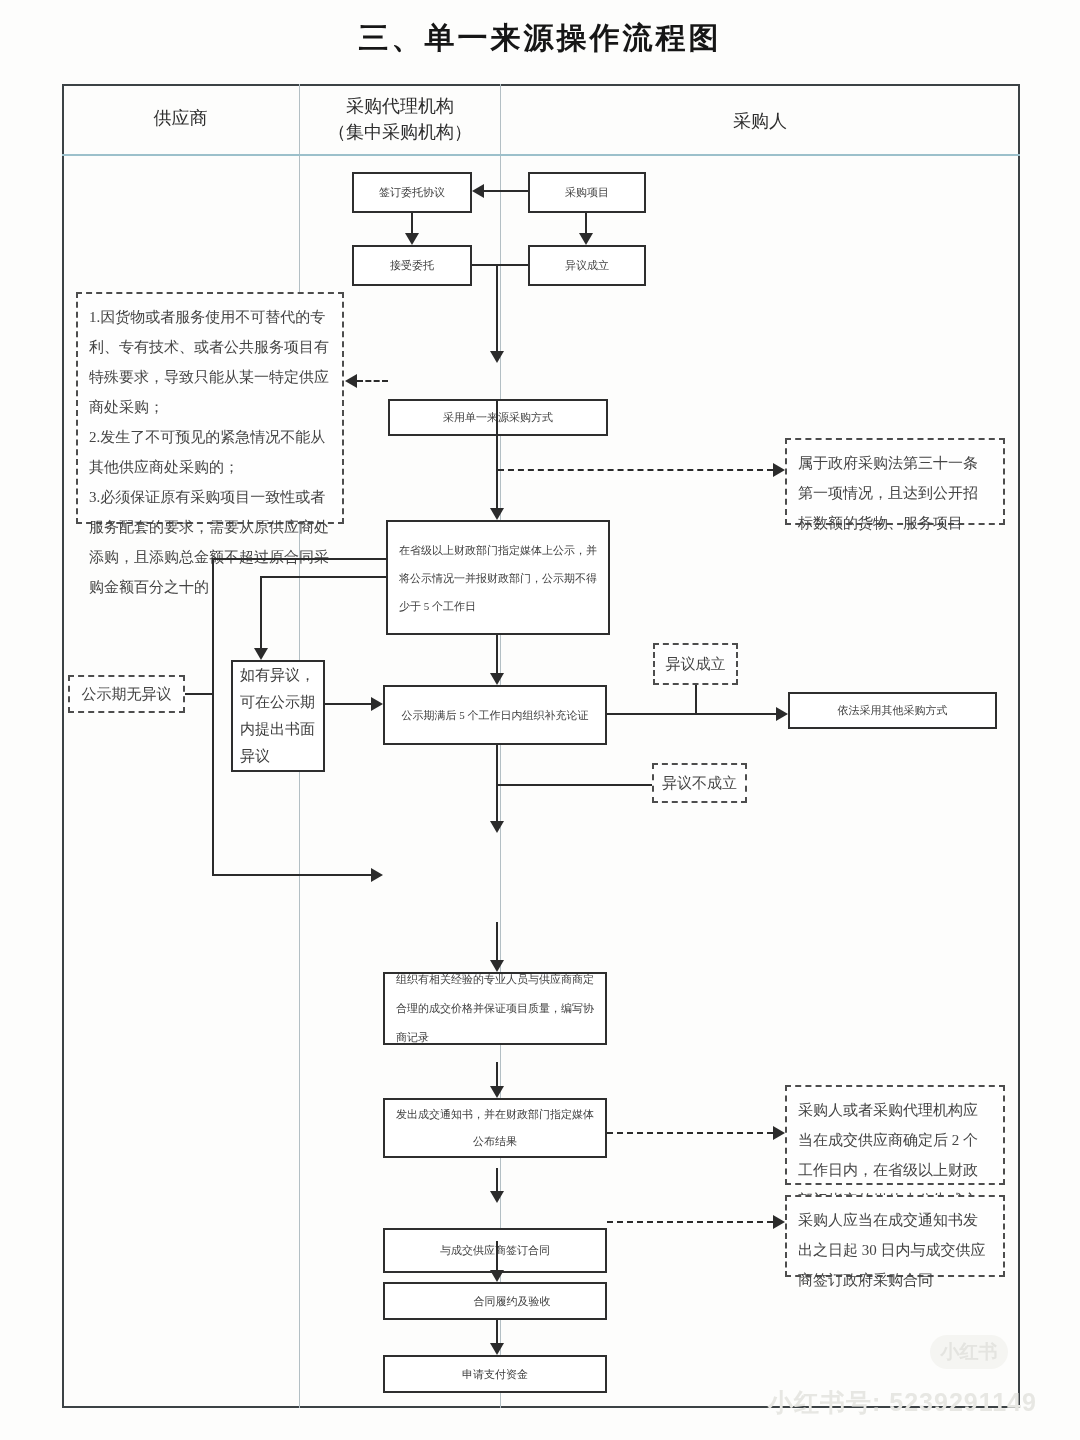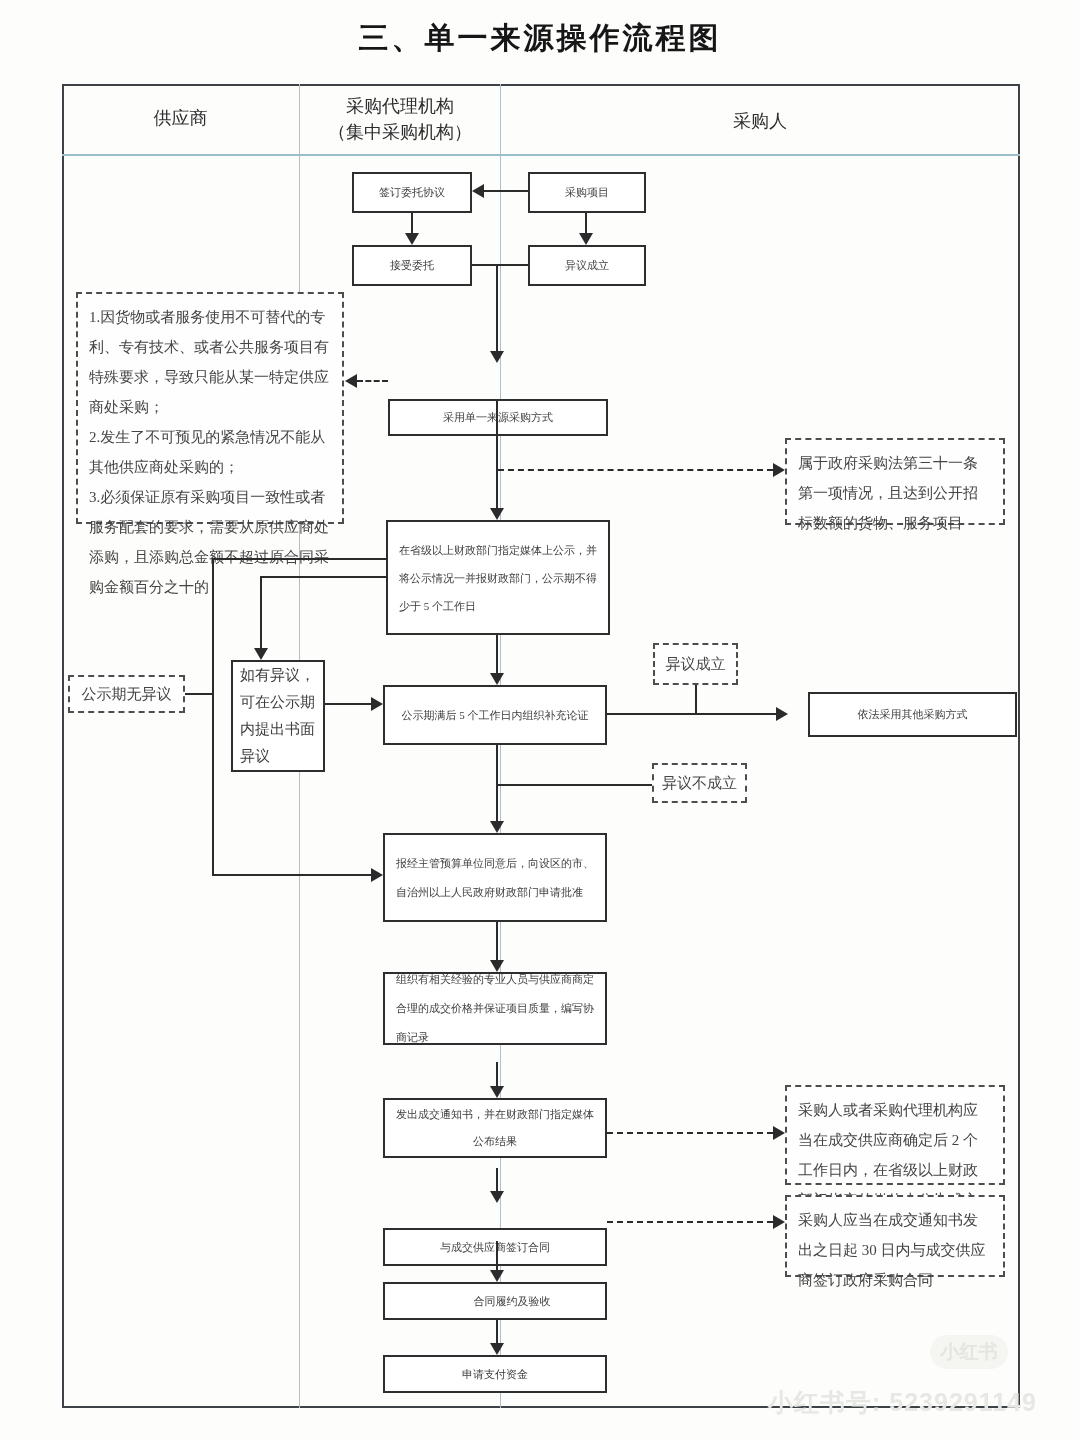--- a/index.html
+++ b/index.html
@@ -124,48 +124,47 @@
   <div class="abs ar-r" style="left:371px;top:697px;"></div>
 
   <div class="abs box" style="left:383px;top:685px;width:224px;height:60px;">公示期满后 5 个工作日内组织补充论证</div>
 
   <div class="abs note" style="left:653px;top:643px;width:85px;height:42px;">
     <div>异议成立</div>
   </div>
   <div class="abs ln" style="left:695px;top:685px;width:2px;height:29px;"></div>
   <div class="abs ln" style="left:607px;top:713px;width:169px;height:2px;"></div>
   <div class="abs ar-r" style="left:776px;top:707px;"></div>
-  <div class="abs box" style="left:808px;top:692px;width:209px;height:45px;text-align:center;">依法采用其他采购方式</div>
+  <div class="abs box" style="left:788px;top:692px;width:209px;height:37px;text-align:center;">依法采用其他采购方式</div>
 
   <div class="abs ln" style="left:496px;top:745px;width:2px;height:76px;"></div>
   <div class="abs ar-d" style="left:490px;top:821px;"></div>
   <div class="abs ln" style="left:498px;top:784px;width:154px;height:2px;"></div>
   <div class="abs note" style="left:652px;top:763px;width:95px;height:40px;">
     <div>异议不成立</div>
   </div>
 
-  <div class="abs box ltext" style="left:383px;top:833px;width:224px;height:89px;line-height:29px;">报经主管预算单位同意后，向设区的市、自治州以上人民政府财政部门申请批准</div>
 
   <div class="abs ln" style="left:496px;top:922px;width:2px;height:38px;"></div>
   <div class="abs ar-d" style="left:490px;top:960px;"></div>
   <div class="abs box ltext" style="left:383px;top:972px;width:224px;height:73px;line-height:29px;">组织有相关经验的专业人员与供应商商定合理的成交价格并保证项目质量，编写协商记录</div>
 
   <div class="abs ln" style="left:496px;top:1062px;width:2px;height:24px;"></div>
   <div class="abs ar-d" style="left:490px;top:1086px;"></div>
   <div class="abs box" style="left:383px;top:1098px;width:224px;height:60px;">发出成交通知书，并在财政部门指定媒体公布结果</div>
 
   <div class="abs dln-h" style="left:607px;top:1132px;width:166px;"></div>
   <div class="abs ar-r" style="left:773px;top:1126px;"></div>
   <div class="abs note ltext big" style="left:785px;top:1085px;width:220px;height:100px;">
     <div>采购人或者采购代理机构应当在成交供应商确定后 2 个工作日内，在省级以上财政部门指定的媒体上公告成交结果</div>
   </div>
 
   <div class="abs ln" style="left:496px;top:1168px;width:2px;height:23px;"></div>
   <div class="abs ar-d" style="left:490px;top:1191px;"></div>
-  <div class="abs box" style="left:383px;top:1228px;width:224px;height:38px;font-family:Liberation Serif, serif;">与成交供应商签订合同</div>
+  <div class="abs box" style="left:383px;top:1228px;width:224px;height:45px;font-family:Liberation Serif, serif;">与成交供应商签订合同</div>
 
   <div class="abs dln-h" style="left:607px;top:1221px;width:166px;"></div>
   <div class="abs ar-r" style="left:773px;top:1215px;"></div>
   <div class="abs note ltext big" style="left:785px;top:1195px;width:220px;height:82px;">
     <div>采购人应当在成交通知书发出之日起 30 日内与成交供应商签订政府采购合同</div>
   </div>
 
   <div class="abs ln" style="left:496px;top:1241px;width:2px;height:29px;"></div>
   <div class="abs ar-d" style="left:490px;top:1270px;"></div>
   <div class="abs box" style="left:383px;top:1282px;width:224px;height:38px;padding-left:42px;">合同履约及验收</div>

